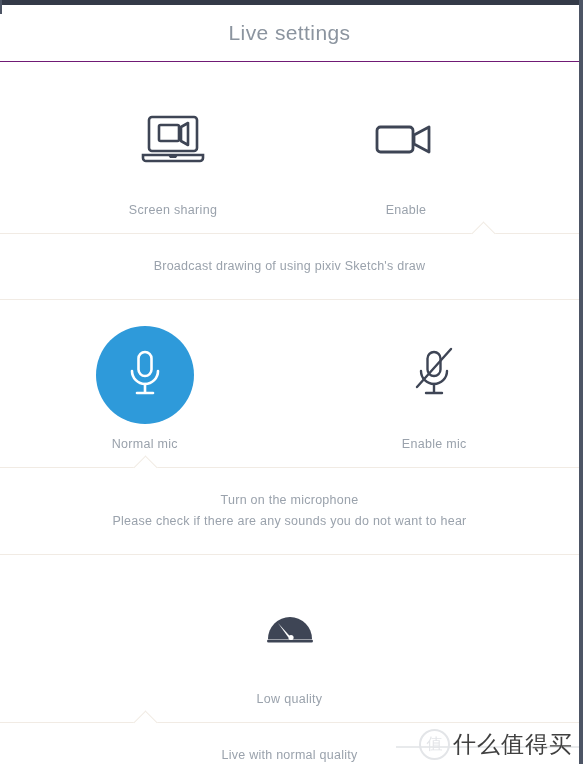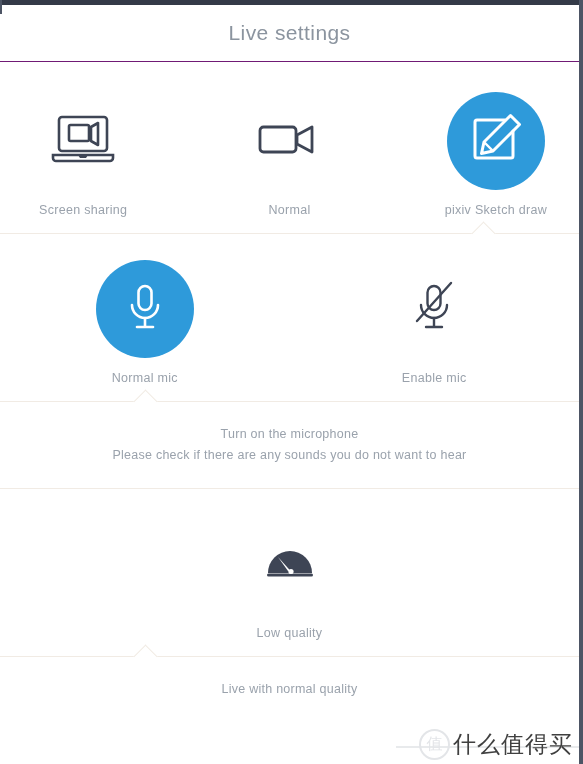--- a/index.html
+++ b/index.html
@@ -224,42 +224,33 @@
 
       <div class="option">
         <div class="icon-wrap">
           <span>
             <svg width="66" height="50" viewBox="0 0 66 50" fill="none">
               <rect x="4" y="13" width="36" height="25" rx="3.5" stroke="#3e4555" stroke-width="2.8"></rect>
               <path d="M41 21 l15-8 v25 l-15-8 z" stroke="#3e4555" stroke-width="2.8" stroke-linejoin="round" fill="none"></path>
             </svg>
           </span>
         </div>
-        <div class="option-label">Normal</div>
-      </div>
-
-      <div class="option">
-        <div class="icon-wrap selected">
-          <span>
-            <svg width="54" height="54" viewBox="0 0 54 54" fill="none">
-              <path d="M36 8 H8 a2 2 0 0 0-2 2 v34 a2 2 0 0 0 2 2 h34 a2 2 0 0 0 2-2 V19" stroke="#ffffff" stroke-width="3" stroke-linecap="round" stroke-linejoin="round"></path>
-              <path d="M41.5 3.5 l9 9 L24 39 l-11.5 2.5 L15 30 z" stroke="#ffffff" stroke-width="3" stroke-linejoin="round" fill="none"></path>
-              <path d="M15 30 L24 39" stroke="#ffffff" stroke-width="2.4"></path>
-            </svg>
-          </span>
-        </div>
-        <div class="option-label">pixiv Sketch draw</div>
-      </div>
+        <div class="option-label">Enable</div>
+      </div>
+
 
     </div>
 
     <div class="divider">
       <div class="notch" style="left:475px"></div>
     </div>
 
+    <div class="desc">
+      <div class="desc-line">Broadcast drawing of using pixiv Sketch's draw</div>
+    </div>
   </div>
 
   <div class="section">
     <div class="two-row">
 
       <div class="option">
         <div class="icon-wrap selected">
           <span>
             <svg width="42" height="52" viewBox="0 0 42 52" fill="none">
               <rect x="14.5" y="5" width="13" height="24" rx="6.5" stroke="#ffffff" stroke-width="2.6"></rect>

